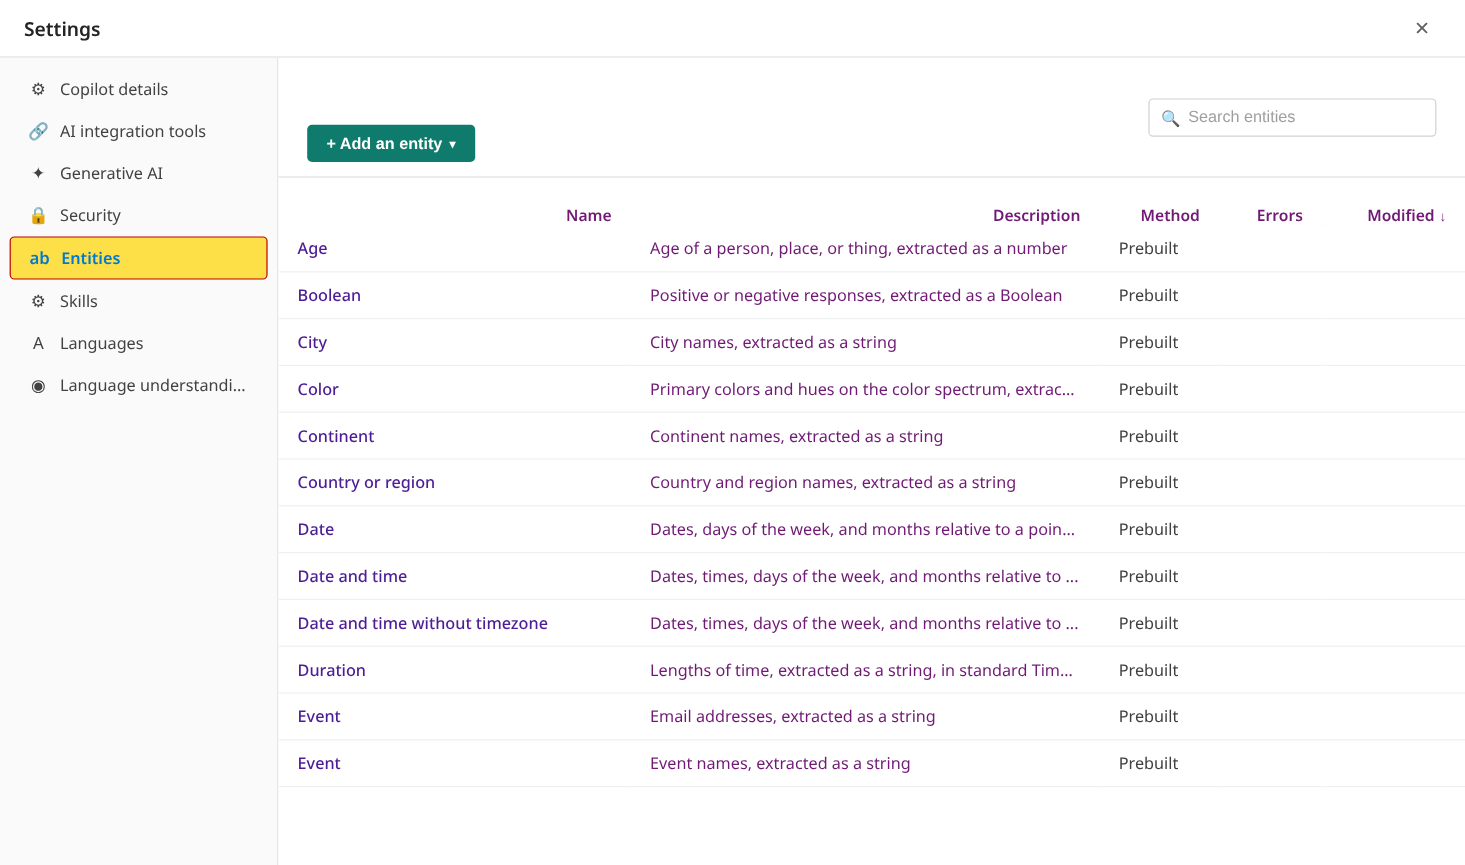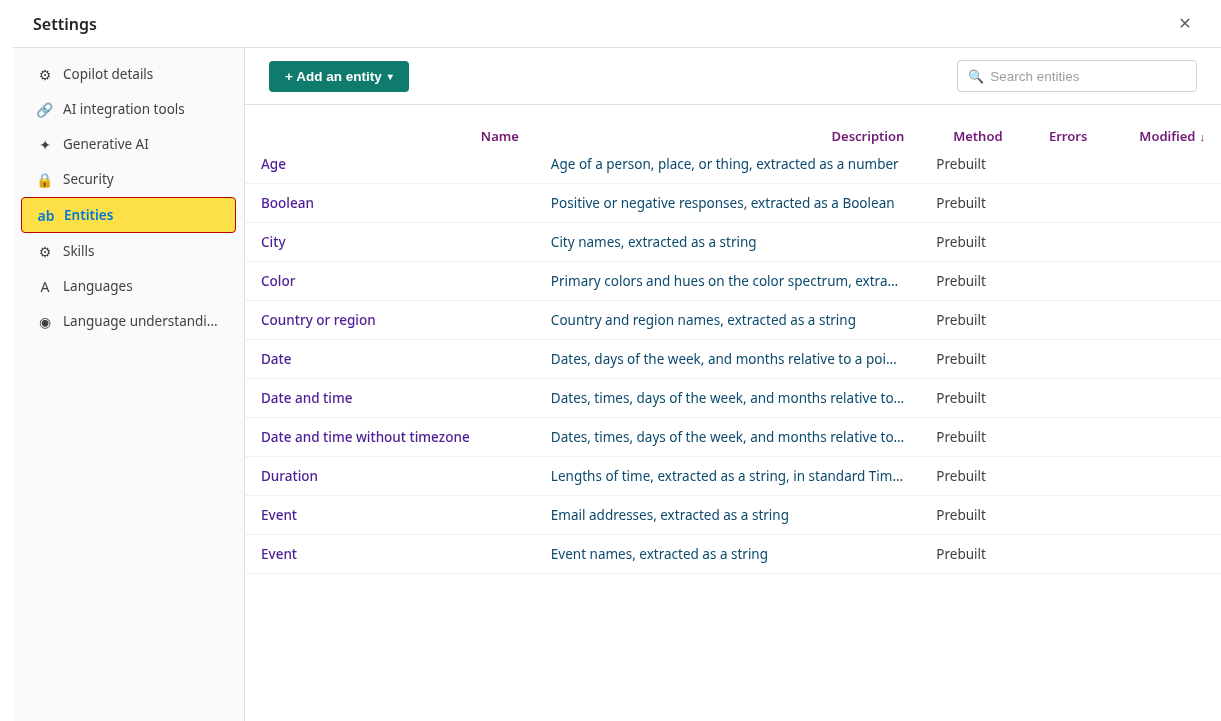--- a/index.html
+++ b/index.html
@@ -1,55 +1,55 @@
 <!DOCTYPE html>
 <html><head>
   <meta charset="utf-8">
   <style>
     * { box-sizing: border-box; margin: 0; padding: 0; }
     body { font-family: 'Segoe UI', system-ui, sans-serif; font-size: 14px; background: #fff; color: #242424; width: 1221px; height: 721px; overflow: hidden; }
 
-    .app-container { display: flex; flex-direction: column; height: 721px; padding-left: 13px; }
+    .app-container { display: flex; flex-direction: column; height: 721px; }
 
     
     .header { display: flex; align-items: center; justify-content: space-between; padding: 0 20px; height: 48px; border-bottom: 1px solid #e0e0e0; background: #fff; }
     .header-title { font-size: 16px; font-weight: 600; color: #242424; }
     .close-btn { background: none; border: none; cursor: pointer; font-size: 16px; color: #616161; display: flex; align-items: center; justify-content: center; width: 32px; height: 32px; border-radius: 4px; }
 
     
     .main-layout { display: flex; flex: 1; overflow: hidden; }
 
     
     .sidebar { width: 232px; border-right: 1px solid #e0e0e0; background: #fafafa; padding: 8px 0; overflow-y: auto; }
     .sidebar-item { display: flex; align-items: center; gap: 10px; padding: 8px 16px; cursor: pointer; color: #424242; font-size: 13.5px; border-radius: 4px; margin: 1px 8px; }
     .sidebar-item.active { background: #fde047; color: #0078d4; font-weight: 600; border: 1.5px solid #c00000; }
     .sidebar-item .icon { width: 16px; height: 16px; display: flex; align-items: center; justify-content: center; flex-shrink: 0; font-size: 14px; }
 
     
     .content { flex: 1; display: flex; flex-direction: column; overflow: hidden; background: #fff; }
 
     
     .toolbar { display: flex; align-items: center; justify-content: space-between; padding: 12px 24px; border-bottom: 1px solid #e0e0e0; }
-    .add-entity-btn { display: flex; align-items: center; gap: 6px; background: #0f7b6c; color: #fff; border: none; border-radius: 4px; padding: 8px 16px; font-size: 13.5px; font-weight: 600; cursor: pointer; }
+    .add-entity-btn { display: flex; align-items: center; gap: 6px; background: #0f7b6c; color: #fff; border: none; border-radius: 4px; padding: 8px 16px; font-size: 13.5px; font-weight: 600; cursor: pointer; margin-top: 44px; }
     .add-entity-btn .chevron { font-size: 10px; }
 
     .search-box { display: flex; align-items: center; gap: 6px; border: 1px solid #d1d1d1; border-radius: 4px; padding: 6px 10px; width: 240px; background: #fff; }
     .search-box input { border: none; outline: none; font-size: 13.5px; color: #404040; width: 100%; background: transparent; }
     .search-box input::placeholder { color: #9e9e9e; }
     .search-icon { color: #9e9e9e; font-size: 13px; }
 
     
     .table-container { flex: 1; overflow-y: auto; }
     table { width: 100%; border-collapse: collapse; }
     thead th { text-align: right; padding: 10px 16px; font-size: 13px; font-weight: 600; color: #701a75; border-bottom: 2px solid #e0e0e0; background: #fff; position: sticky; top: 12px; z-index: 1; }
     thead th.sortable { cursor: pointer; }
     tbody tr { border-bottom: 1px solid #f0f0f0; }
     tbody td { padding: 10px 16px; font-size: 13.5px; vertical-align: middle; }
     td.name-col { color: #4c1d95; font-weight: 500; cursor: pointer; white-space: nowrap; }
-    td.desc-col { color: #0c4a6e; max-width: 320px; overflow: hidden; text-overflow: ellipsis; white-space: nowrap; }
+    td.desc-col { color: #701a75; max-width: 320px; overflow: hidden; text-overflow: ellipsis; white-space: nowrap; }
     td.method-col { color: #404040; }
     td.errors-col { color: #424242; }
     td.modified-col { color: #424242; }
 
     .sort-arrow { font-size: 11px; margin-left: 4px; }
   </style>
 </head>
 <body>
 
 <div class="app-container">
@@ -143,20 +143,27 @@
                 <td class="modified-col"></td>
               </tr>
               <tr>
                 <td class="name-col">Color</td>
                 <td class="desc-col">Primary colors and hues on the color spectrum, extract...</td>
                 <td class="method-col">Prebuilt</td>
                 <td class="errors-col"></td>
                 <td class="modified-col"></td>
               </tr>
               <tr>
+                <td class="name-col">Continent</td>
+                <td class="desc-col">Continent names, extracted as a string</td>
+                <td class="method-col">Prebuilt</td>
+                <td class="errors-col"></td>
+                <td class="modified-col"></td>
+              </tr>
+              <tr>
                 <td class="name-col">Country or region</td>
                 <td class="desc-col">Country and region names, extracted as a string</td>
                 <td class="method-col">Prebuilt</td>
                 <td class="errors-col"></td>
                 <td class="modified-col"></td>
               </tr>
               <tr>
                 <td class="name-col">Date</td>
                 <td class="desc-col">Dates, days of the week, and months relative to a point...</td>
                 <td class="method-col">Prebuilt</td>

